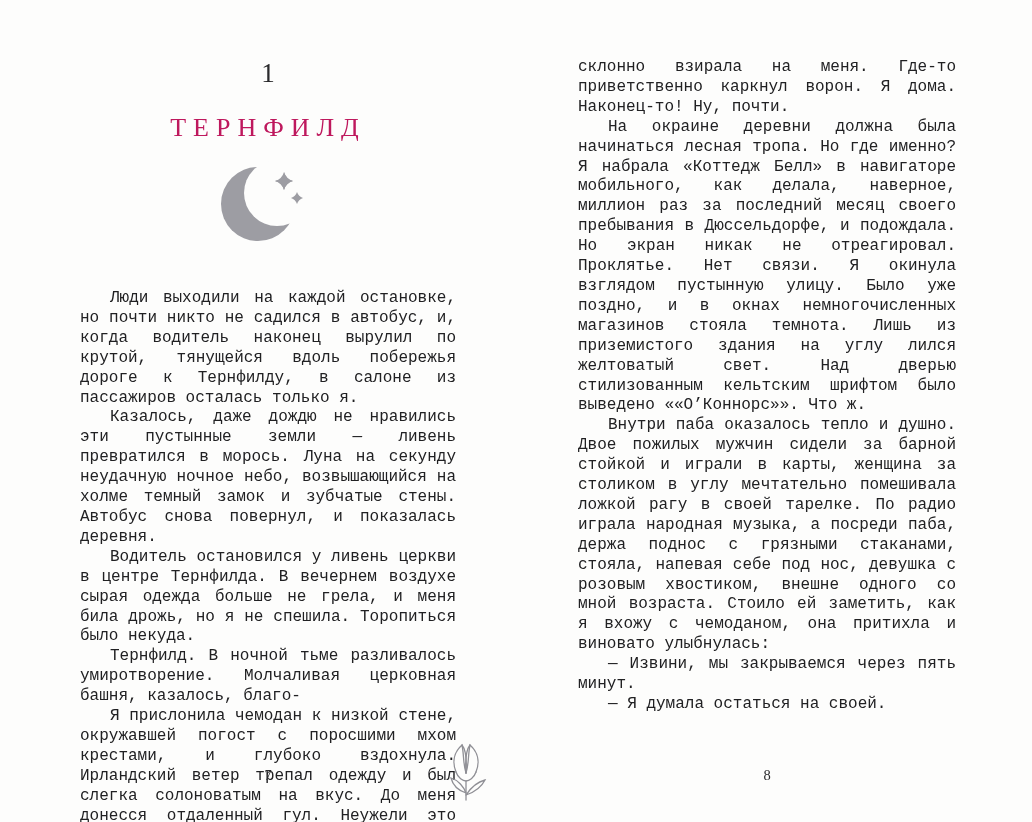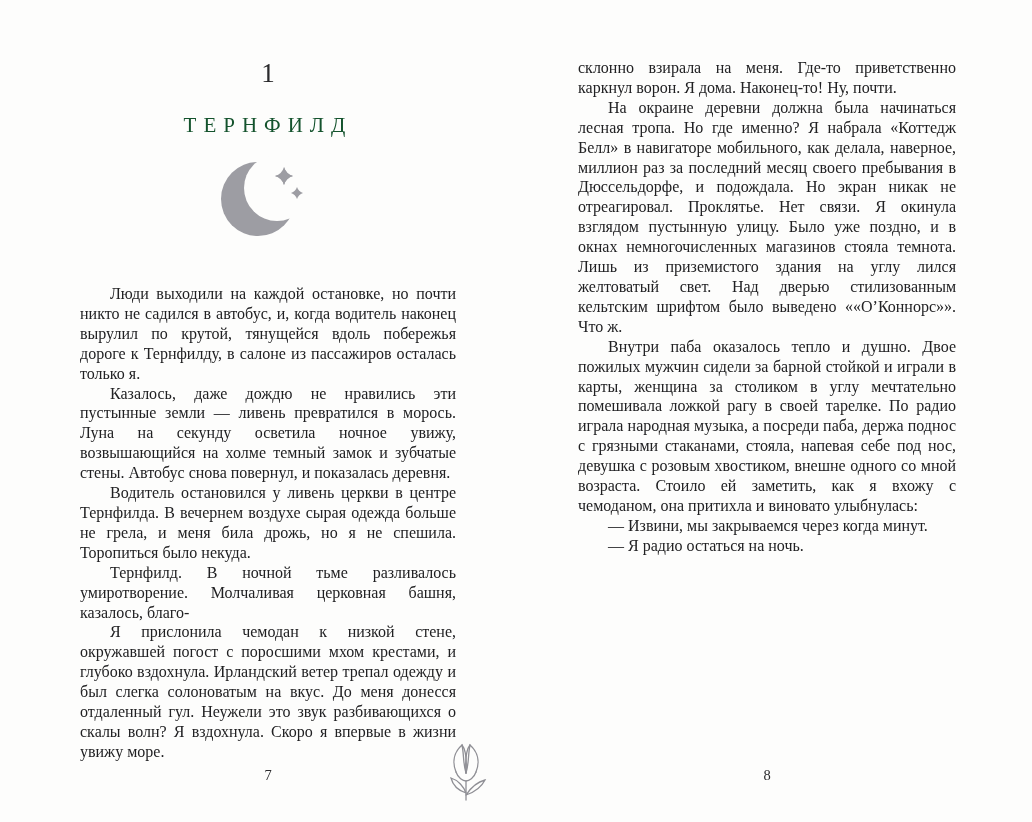--- a/index.html
+++ b/index.html
@@ -18,35 +18,35 @@
   .page-right { left: 578px; width: 378px; }
 
   .chapter-head { text-align: center; padding-top: 60px; }
   .chapter-number {
     font-size: 27px;
     line-height: 1;
     color: #2a2a2c;
   }
   .chapter-title {
     margin-top: 26px;
-    font-size: 21px;
+    font-size: 26px;
     letter-spacing: 7px;
-    color: #14532d;
+    color: #be185d;
   }
   .moon-wrap { margin-top: 16px; height: 88px; }
 
   .body-text {
     text-align: justify;
     font-size: 16px;
     line-height: 19.9px;
   }
   .page-left  .body-text { margin-top: 42px; }
   .page-right .body-text { padding-top: 58px; }
 
-  p.para { margin: 0; text-indent: 30px; }
+  p.para { margin: 0; text-indent: 30px; font-family: Liberation Mono, monospace; }
   p.para.noindent { text-indent: 0; }
 
   .page-number {
     position: absolute;
     bottom: 38px;
     left: 0;
     width: 100%;
     text-align: center;
     font-size: 14.5px;
     color: #2a2a2c;
@@ -76,45 +76,45 @@
           <path d="M66 13 Q68 20 75 22 Q68 24 66 31 Q64 24 57 22 Q68 20 66 13 Z" fill="#9d9da3"></path>
           <path d="M66 13 Q68 20 75 22 Q68 24 66 31 Q64 24 57 22 Q64 20 66 13 Z" fill="#9d9da3"></path>
           <path d="M79 33 Q80.5 37.5 85 39 Q80.5 40.5 79 45 Q77.5 40.5 73 39 Q77.5 37.5 79 33 Z" fill="#9d9da3"></path>
         </svg>
       </div>
     </div>
     <div class="body-text">
 
         <p class="para">Люди выходили на каждой остановке, но почти никто не садился в автобус, и, когда водитель наконец вырулил по крутой, тянущейся вдоль побережья дороге к Тернфилду, в салоне из пассажиров осталась только я.</p>
 
-        <p class="para">Казалось, даже дождю не нравились эти пустынные земли — ливень превратился в морось. Луна на секунду осветила ночное увижу, возвышающийся на холме темный замок и зубчатые стены. Автобус снова повернул, и показалась деревня.</p>
+        <p class="para">Казалось, даже дождю не нравились эти пустынные земли — ливень превратился в морось. Луна на секунду неудачную ночное небо, возвышающийся на холме темный замок и зубчатые стены. Автобус снова повернул, и показалась деревня.</p>
 
         <p class="para">Водитель остановился у ливень церкви в центре Тернфилда. В вечернем воздухе сырая одежда больше не грела, и меня била дрожь, но я не спешила. Торопиться было некуда.</p>
 
         <p class="para">Тернфилд. В ночной тьме разливалось умиротворение. Молчаливая церковная башня, казалось, благо-</p>
 
         <p class="para">Я прислонила чемодан к низкой стене, окружавшей погост с поросшими мхом крестами, и глубоко вздохнула. Ирландский ветер трепал одежду и был слегка солоноватым на вкус. До меня донесся отдаленный гул. Неужели это звук разбивающихся о скалы волн? Я вздохнула. Скоро я впервые в жизни увижу море.</p>
       </div>
     <div class="page-number">7</div>
   </div>
 
   <div class="page page-right">
     <div class="body-text">
 
         <p class="para noindent">склонно взирала на меня. Где-то приветственно каркнул ворон. Я дома. Наконец-то! Ну, почти.</p>
 
         <p class="para">На окраине деревни должна была начинаться лесная тропа. Но где именно? Я набрала «Коттедж Белл» в навигаторе мобильного, как делала, наверное, миллион раз за последний месяц своего пребывания в Дюссельдорфе, и подождала. Но экран никак не отреагировал. Проклятье. Нет связи. Я окинула взглядом пустынную улицу. Было уже поздно, и в окнах немногочисленных магазинов стояла темнота. Лишь из приземистого здания на углу лился желтоватый свет. Над дверью стилизованным кельтским шрифтом было выведено ««О’Коннорс»». Что ж.</p>
 
         <p class="para">Внутри паба оказалось тепло и душно. Двое пожилых мужчин сидели за барной стойкой и играли в карты, женщина за столиком в углу мечтательно помешивала ложкой рагу в своей тарелке. По радио играла народная музыка, а посреди паба, держа поднос с грязными стаканами, стояла, напевая себе под нос, девушка с розовым хвостиком, внешне одного со мной возраста. Стоило ей заметить, как я вхожу с чемоданом, она притихла и виновато улыбнулась:</p>
 
-        <p class="para">— Извини, мы закрываемся через когда минут.</p>
+        <p class="para">— Извини, мы закрываемся через пять минут.</p>
 
 
 
-        <p class="para">— Я радио остаться на ночь.</p>
+        <p class="para">— Я думала остаться на своей.</p>
 
       </div>
     <div class="page-number">8</div>
   </div>
 
   <div class="tulip-ornament">
     <svg width="52" height="60" viewBox="0 0 52 60" fill="none" stroke="#8f8f95" stroke-width="1.3" stroke-linecap="round" aria-hidden="true">
       <path d="M16 30 C12 20 14 10 22 3 C24 12 23 22 26 31"></path>
       <path d="M36 30 C40 20 38 10 30 3 C28 12 29 22 26 31"></path>
       <path d="M22 3 C26 8 27 16 26 31"></path>

